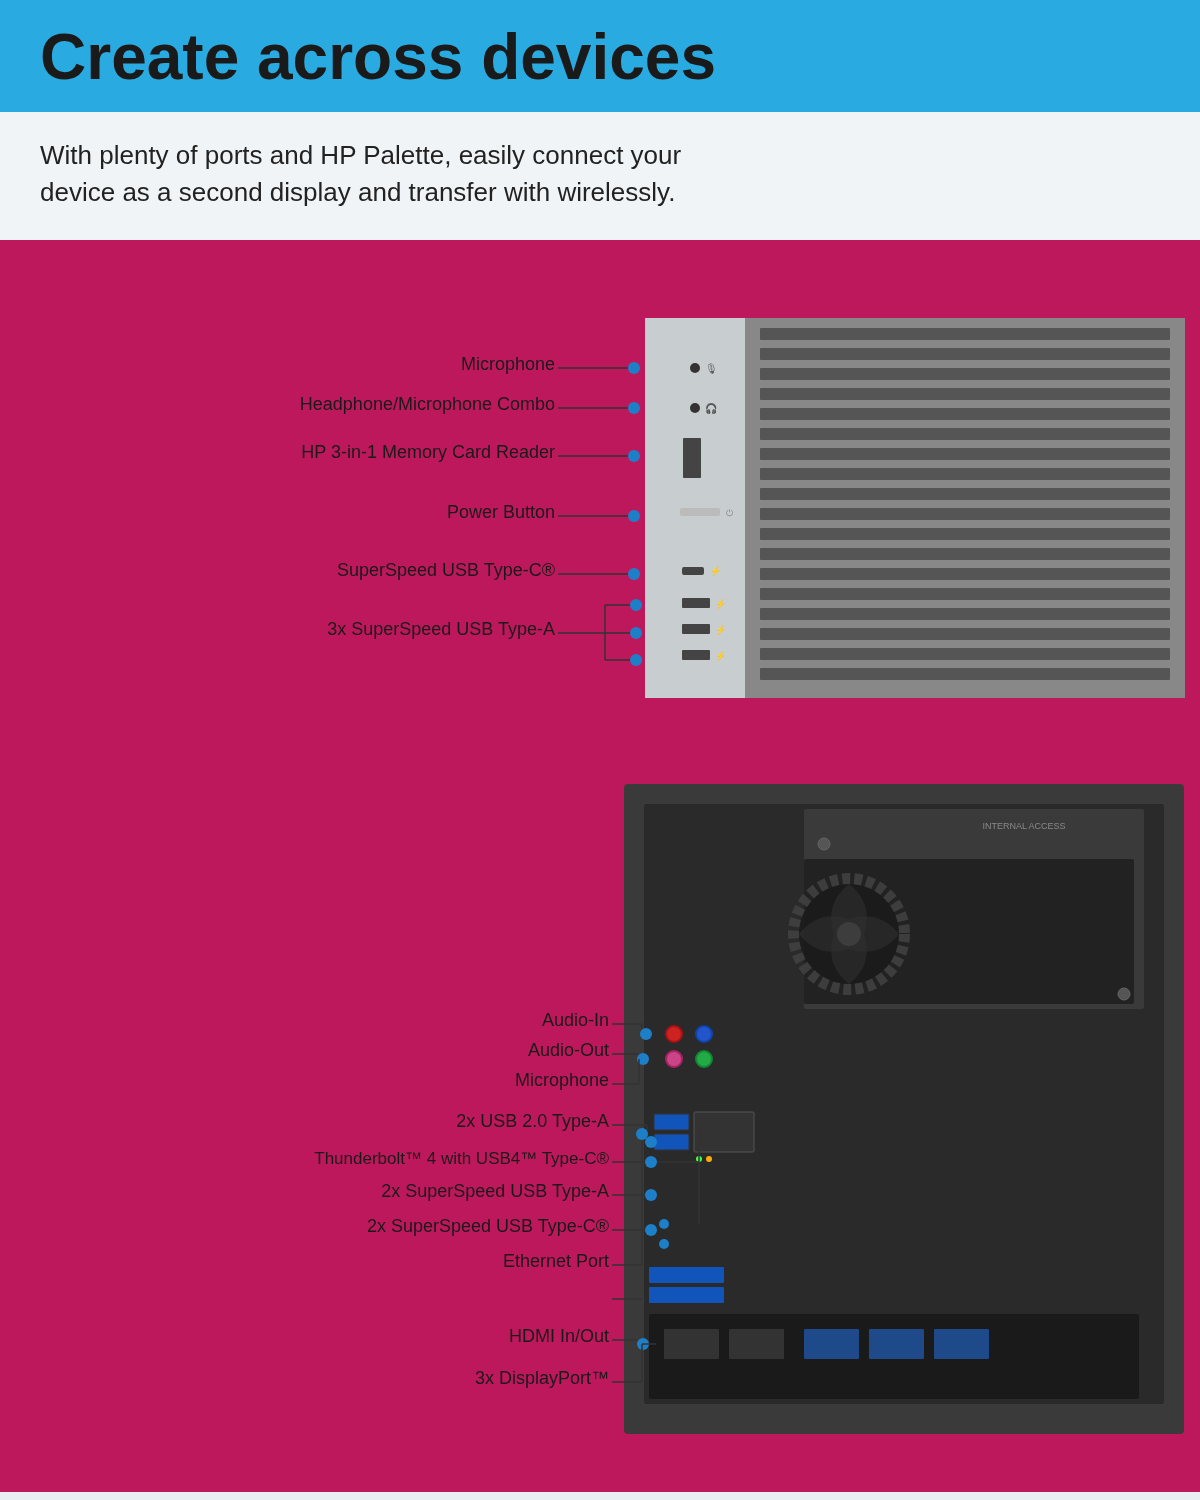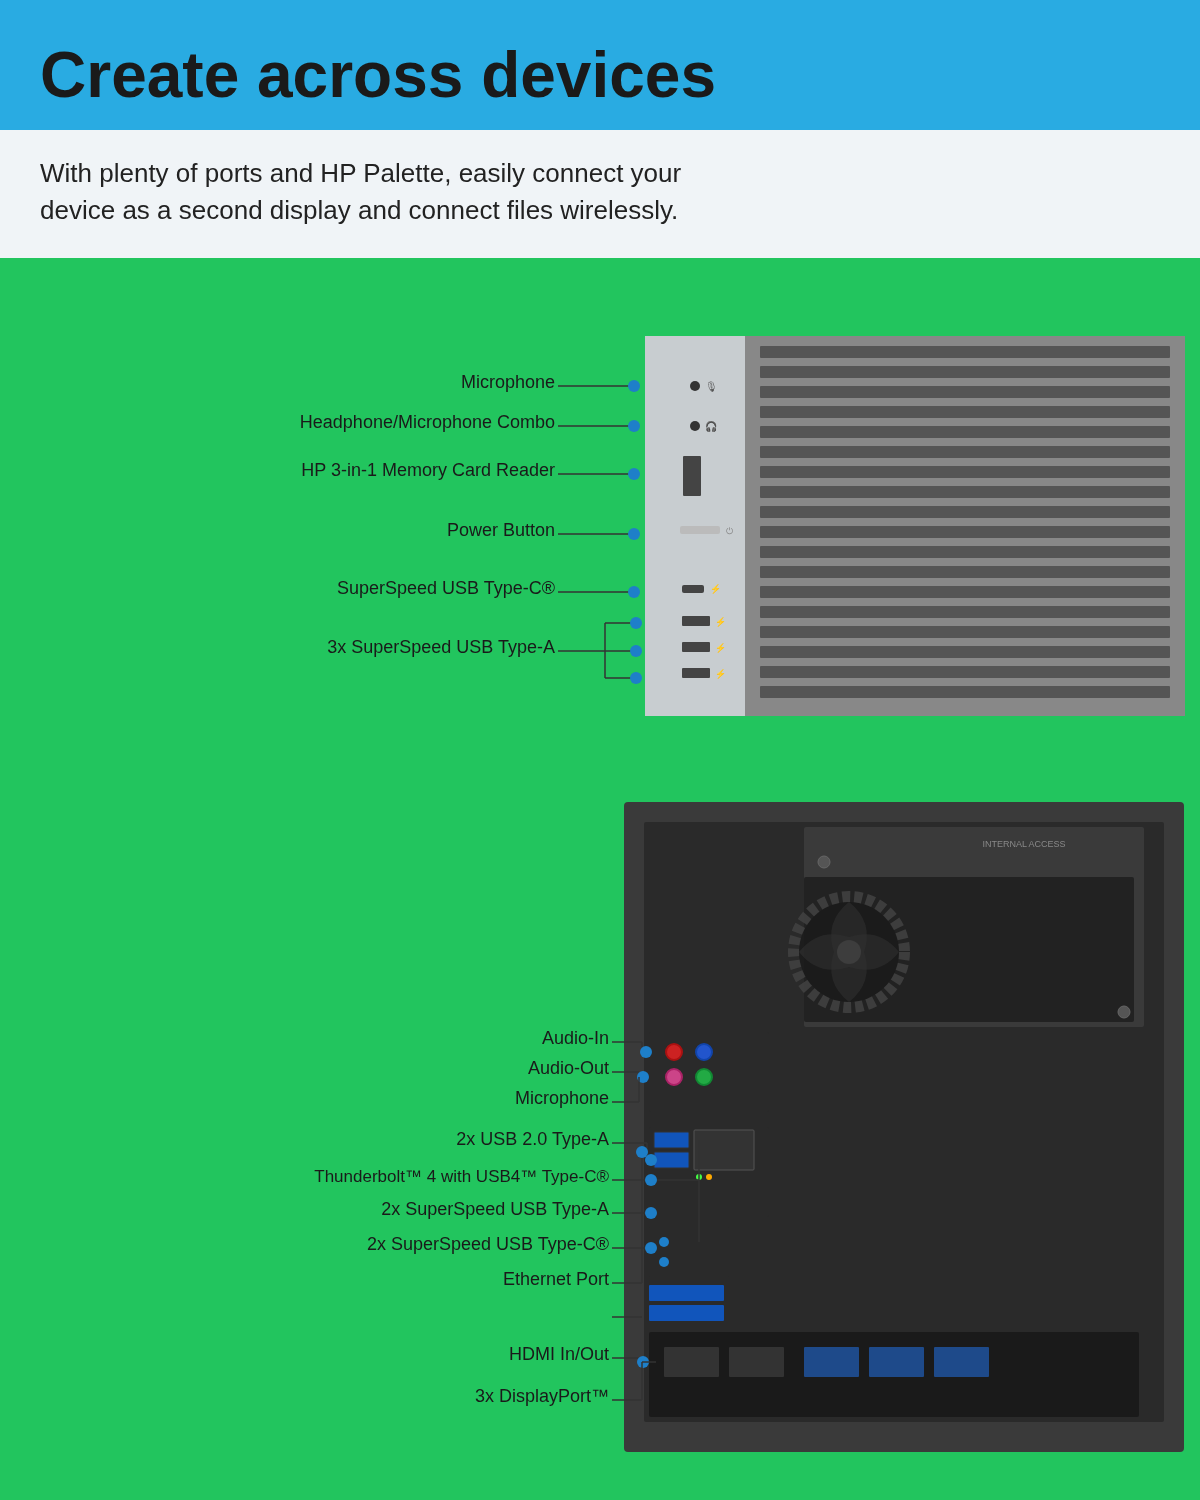--- a/index.html
+++ b/index.html
@@ -7,21 +7,21 @@
       width: 1200px;
       min-height: 1500px;
       font-family: Arial, sans-serif;
       background: #e8eef2;
       overflow-x: hidden;
     }
 
     
     .header-section {
       background: #29abe2;
-      padding: 40px 40px 20px 40px;
+      padding: 22px 40px 20px 40px;
     }
     .main-title {
       font-size: 64px;
       font-weight: 900;
       color: #1a1a1a;
       line-height: 1.1;
       margin-bottom: 0;
     }
 
     
@@ -31,33 +31,33 @@
     }
     .subtitle-text {
       font-size: 26px;
       color: #222;
       line-height: 1.4;
       max-width: 700px;
     }
 
     
     .content-area {
-      background: #22c55e;
+      background: #be185d;
       padding: 30px 0 40px 0;
     }
   </style>
 </head>
 <body>
 
 <div class="header-section">
   <h1 class="main-title">Create across devices</h1>
 </div>
 
 <div class="subtitle-section">
-  <p class="subtitle-text">With plenty of ports and HP Palette, easily connect your device as a second display and connect files wirelessly.</p>
+  <p class="subtitle-text">With plenty of ports and HP Palette, easily connect your device as a second display and transfer with wirelessly.</p>
 </div>
 
 <div class="content-area">
 
   <div style="margin: 20px 0 50px 0; position: relative;">
     <svg width="1200" height="420" viewBox="0 0 1200 420">
 
       <text x="555" y="80" font-size="18" fill="#1a1a1a" text-anchor="end" font-family="Arial">Microphone</text>
       <line x1="558" y1="78" x2="630" y2="78" stroke="#333" stroke-width="1.5"></line>
       <circle cx="634" cy="78" r="6" fill="#1e7fc9"></circle>

